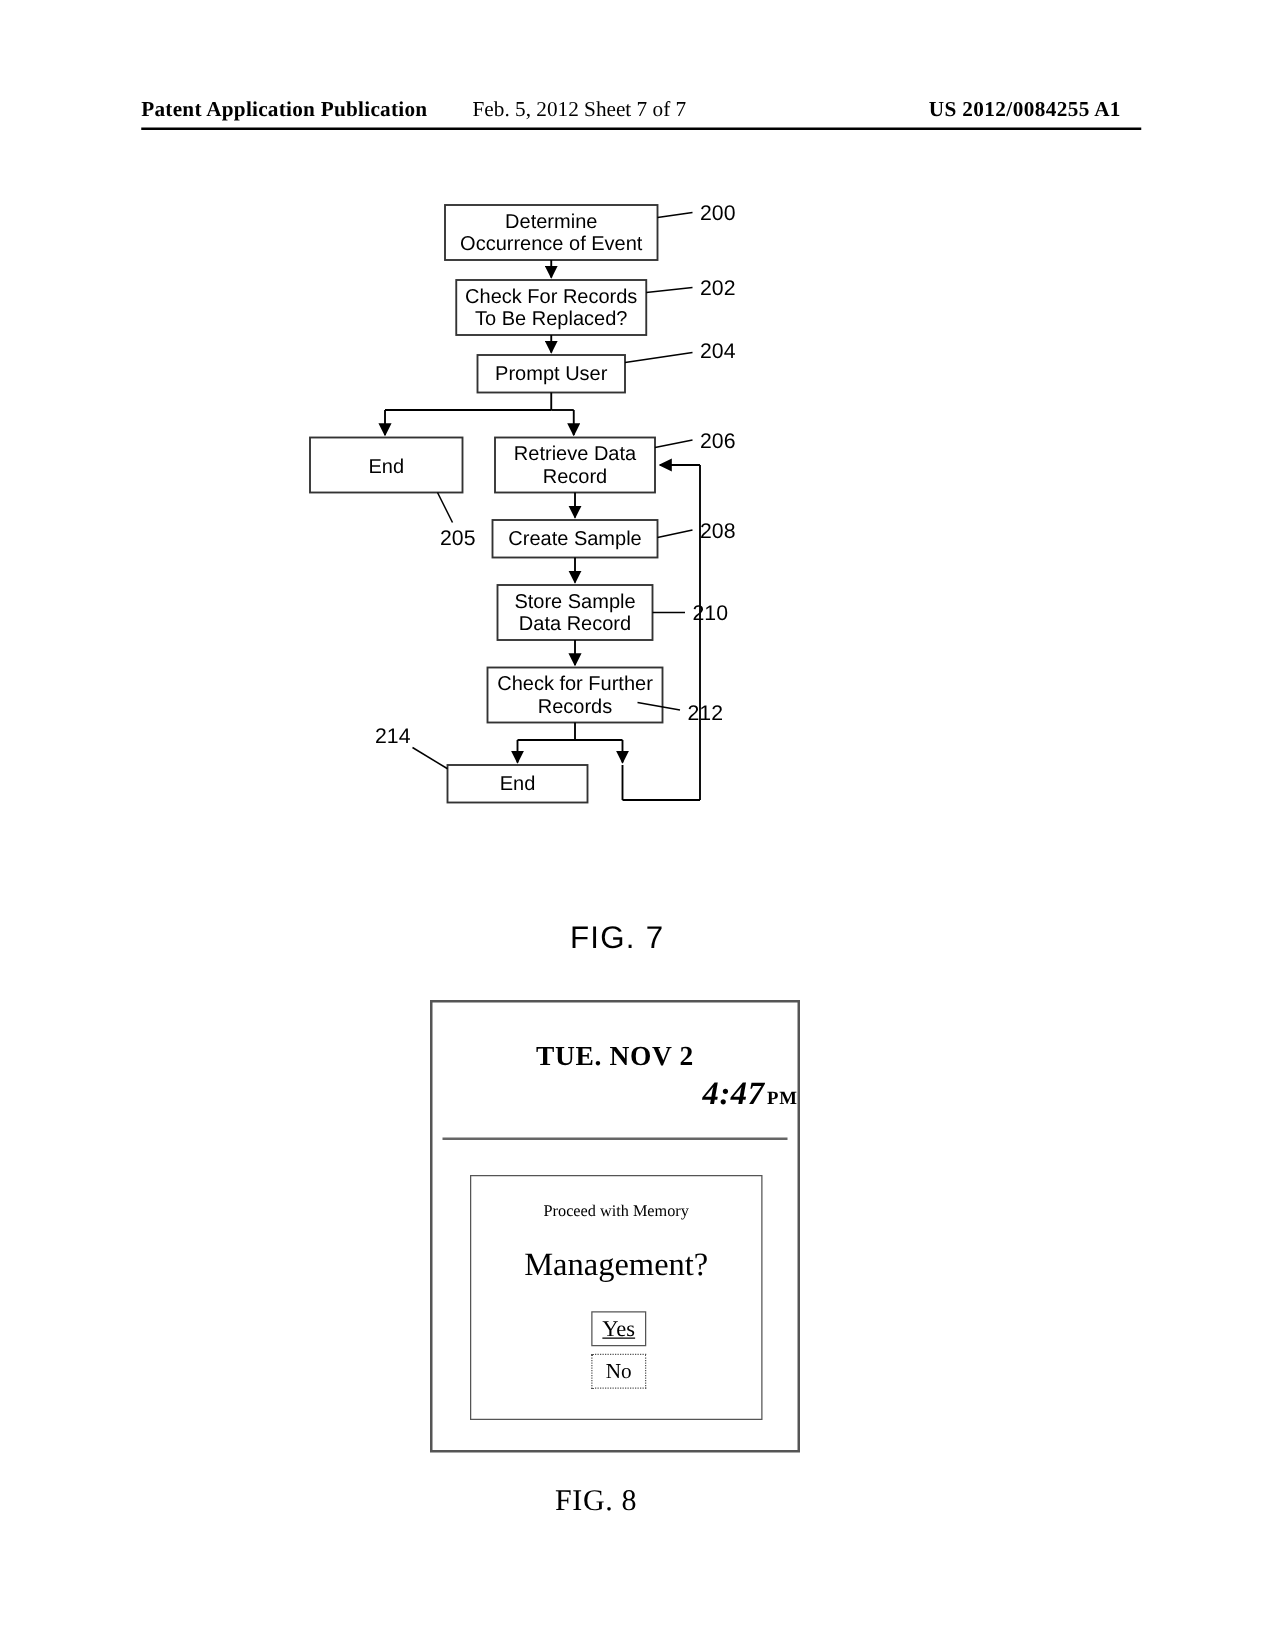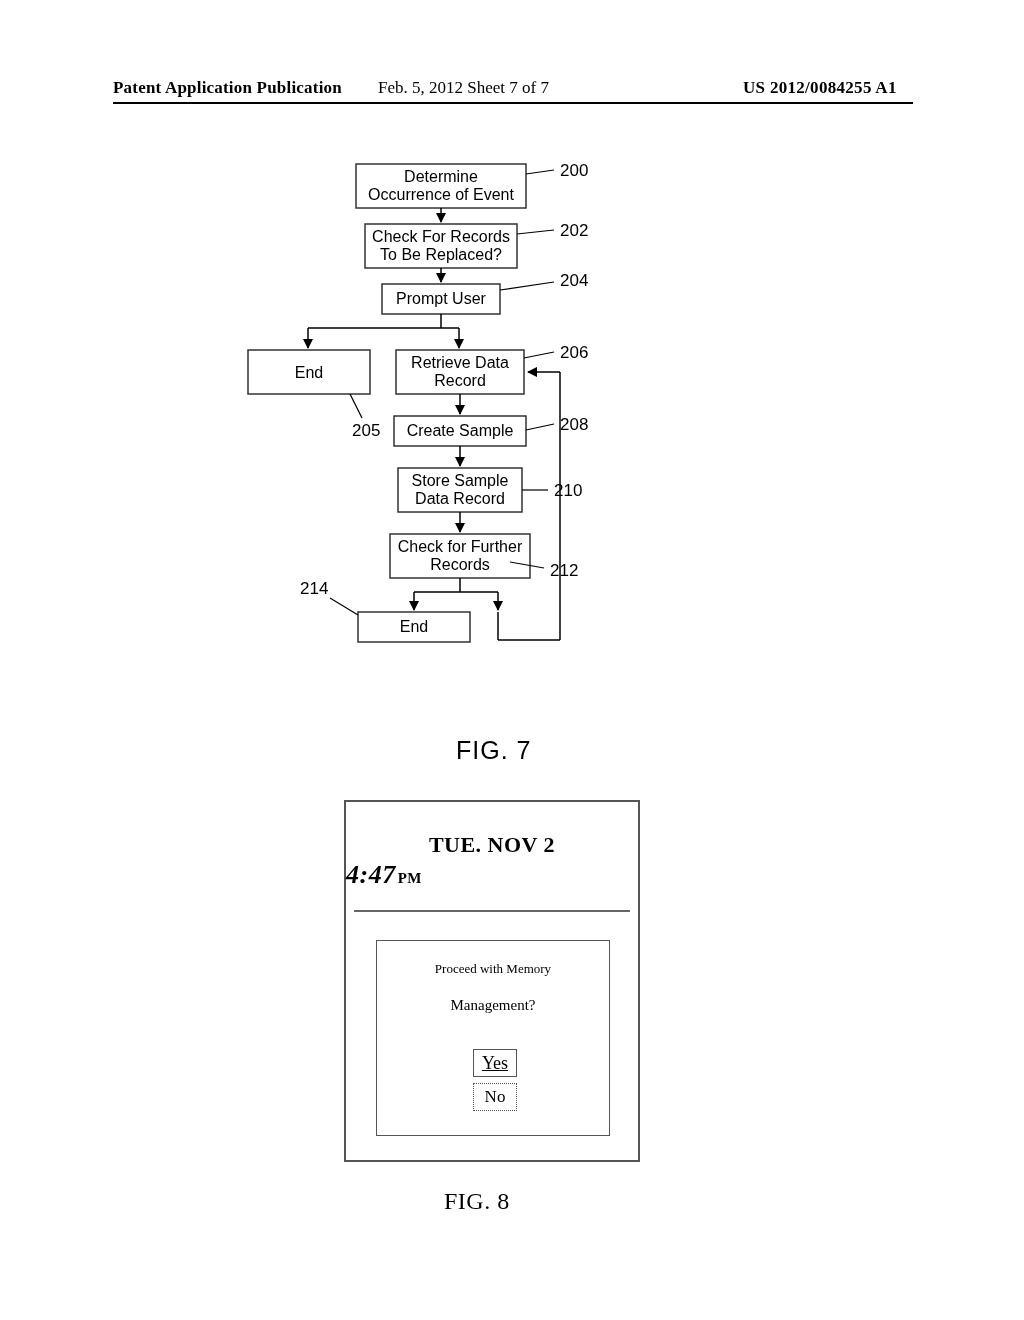--- a/index.html
+++ b/index.html
@@ -13,27 +13,27 @@
   .hdr-mid  { position: absolute; top: -4px; left: 378px; font-size: 17px; }
   .hdr-right{ position: absolute; top: -4px; left: 715px; font-size: 17px; font-weight: bold; letter-spacing: 0.3px; margin-left: 28px; }
   .flow-svg { position: absolute; left: 0; top: 0; }
 
   
   .fig7 { position: absolute; left: 456px; top: 736px; font-size: 25px; font-family: Arial, Helvetica, sans-serif; letter-spacing: 1px; }
 
   
   .fig8-box { position: absolute; left: 344px; top: 800px; width: 296px; height: 362px; border: 2px solid #555; }
   .fig8-date-row { position: absolute; left: 0; top: 30px; width: 100%; text-align: center; font-family: "Times New Roman", Times, serif; font-weight: bold; font-size: 22px; letter-spacing: 0.5px; }
-  .fig8-time-row { position: absolute; left: 0; top: 58px; width: 100%; text-align: left; }
+  .fig8-time-row { position: absolute; left: 0; top: 58px; width: 100%; text-align: right; }
   .time-big { font-family: "Times New Roman", Times, serif; font-style: italic; font-weight: bold; font-size: 26px; letter-spacing: 0.5px; }
   .time-sm { font-family: "Times New Roman", Times, serif; font-weight: bold; font-size: 15px; margin-left: 2px; letter-spacing: 0.5px; }
   .fig8-sep { position: absolute; left: 8px; right: 8px; top: 108px; height: 2px; background: #666; }
   .fig8-inner { position: absolute; left: 30px; top: 138px; width: 234px; height: 196px; border: 1.5px solid #555; text-align: center; }
   .fig8-q1 { position: absolute; left: 0; width: 100%; top: 20px; font-size: 13px; }
-  .fig8-q2 { position: absolute; left: 0; width: 100%; top: 56px; font-size: 15px; }
+  .fig8-q2 { position: absolute; left: 0; width: 100%; top: 56px; font-size: 26px; }
   .btn-yes { position: absolute; left: 96px; top: 108px; width: 44px; height: 28px; border: 1.5px solid #555; font-size: 18px; display: flex; align-items: center; justify-content: center; text-decoration: underline; }
   .btn-no  { position: absolute; left: 96px; top: 142px; width: 44px; height: 28px; border: 1.5px dotted #555; font-size: 17px; display: flex; align-items: center; justify-content: center; }
   .fig8-label { position: absolute; left: 444px; top: 1188px; font-size: 24px; font-family: "Times New Roman", Times, serif; letter-spacing: 0.5px; }
 
   
   .fbox { font-family: Arial, Helvetica, sans-serif; font-size: 16px; text-align: center; }
   .ref  { font-family: Arial, Helvetica, sans-serif; font-size: 17px; }
 </style>
 </head>
 <body>

